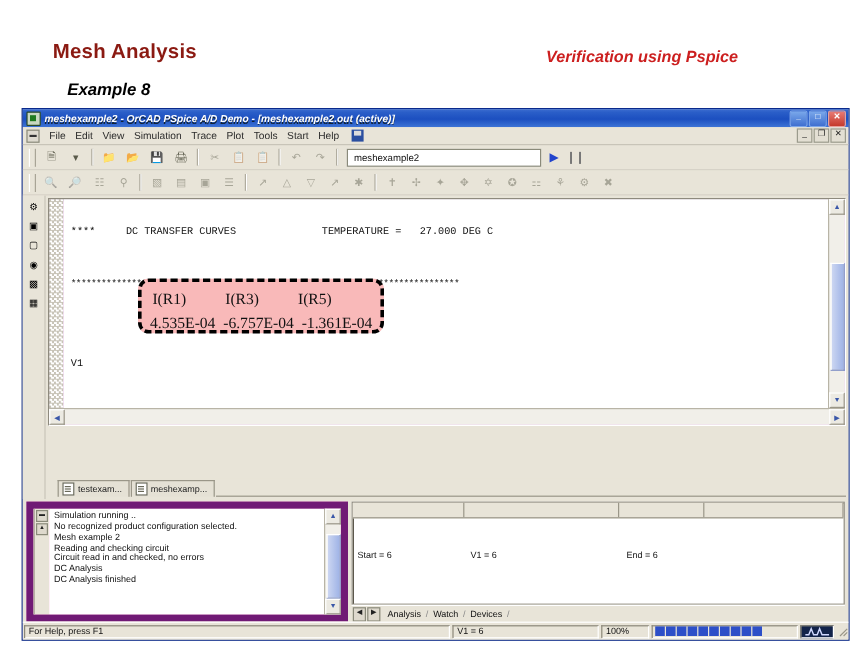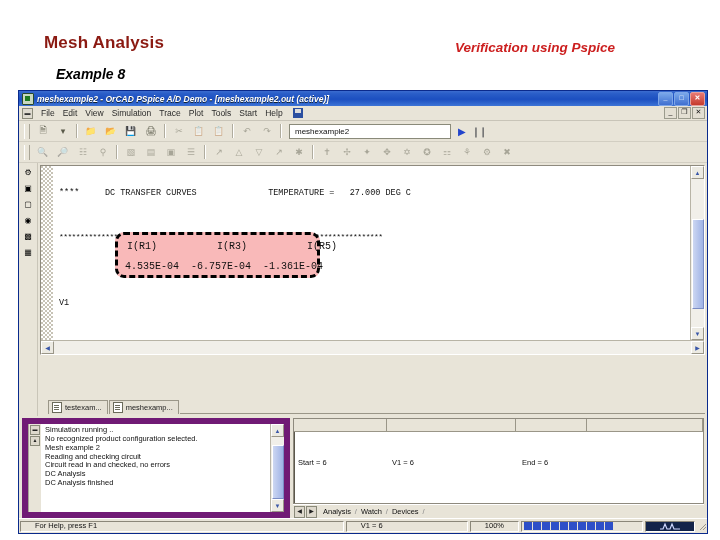--- a/index.html
+++ b/index.html
@@ -114,21 +114,21 @@
     font-size:8.5px;color:#111;white-space:pre;padding:14px 0 0 6px;line-height:1.05;
   }
   .outtext .ln{height:13px;}
   .stars{letter-spacing:-0.6px;font-size:8px;}
   .highlight{
     position:absolute;left:62px;top:66px;width:205px;height:46px;
     background:#f9b9b9;border:3px dashed #000;border-radius:9px;
     box-sizing:border-box;
   }
   .hl-row{position:absolute;left:0;width:100%;white-space:pre;
-    font-family:Liberation Mono, monospace;font-size:10px;color:#111;}
+    font-family:Liberation Serif, serif;font-size:13px;color:#111;}
   .hl-r1{top:7px;left:9px;}
   .hl-r2{top:27px;left:7px;}
 
   .vsb{
     flex:0 0 12px;background:#f1efe9;border-left:1px solid #b8b4a6;
     display:flex;flex-direction:column;align-items:center;
   }
   .sbar-btn{width:11px;height:11px;background:#eceaE2;border:1px solid #fff;
     border-right-color:#9a9688;border-bottom-color:#9a9688;color:#3a57a8;font-size:6px;
     display:flex;align-items:center;justify-content:center;}
@@ -183,21 +183,21 @@
   .ptab{padding:0 5px;color:#111;position:relative;}
   .ptab:after{content:"/";position:absolute;right:-1px;color:#888;}
 
   
   .statusbar{
     flex:0 0 14px;display:flex;align-items:center;background:#e8e4d8;
     border-top:1px solid #fff;font-size:7.5px;color:#111;
   }
   .sb-cell{
     height:11px;border:1px solid #a9a597;border-top-color:#8b8779;border-left-color:#8b8779;
-    border-right-color:#fff;border-bottom-color:#fff;margin:0 1px;padding:0 14px;
+    border-right-color:#fff;border-bottom-color:#fff;margin:0 1px;padding:0 3px;
     line-height:10px;box-sizing:border-box;display:flex;align-items:center;
   }
   .sb-main{flex:1 1 auto;}
   .sb-v1{flex:0 0 122px;}
   .sb-pct{flex:0 0 40px;}
   .sb-prog{flex:0 0 122px;display:flex;align-items:center;gap:1px;padding:0 2px;}
   .blk{width:8px;height:8px;background:#2d4fc8;}
   .sb-wave{flex:0 0 24px;justify-content:center;color:#1f3f9e;font-size:9px;background:#12234a;}
   .grip2{width:10px;height:10px;margin-left:1px;}
 </style>

